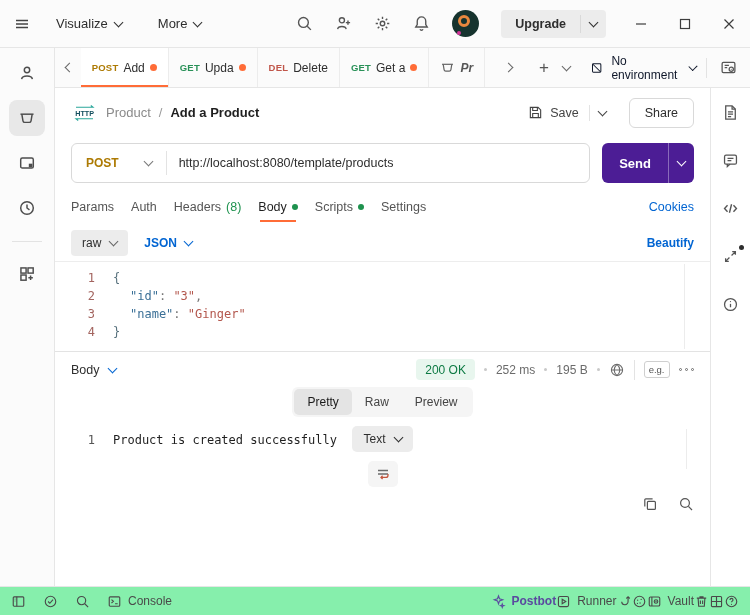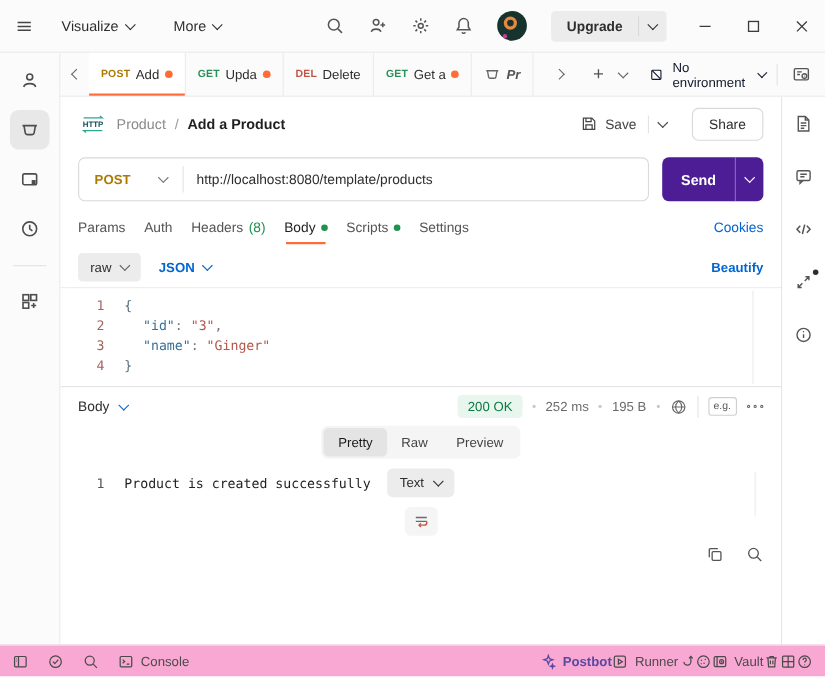--- a/index.html
+++ b/index.html
@@ -124,21 +124,21 @@
   .resp-tools { margin-left:auto; display:flex; align-items:center; gap:20px; color:#555; }
   .resp-tools .icon-btn { cursor:pointer; display:flex; }
 
   .resp-content { flex:1; position:relative; font-family:"DejaVu Sans Mono", monospace; font-size:12px; line-height:18px; padding-top:6px; }
   .resp-line { display:flex; }
   .resp-line .ln { width:40px; text-align:right; color:#555; flex:0 0 40px; }
   .resp-line .txt { padding-left:18px; color:#1f1f1f; }
   .resp-track { position:absolute; right:16px; top:4px; height:40px; width:8px; border-left:1px solid #ececec; }
 
   
-  .statusbar { position:absolute; left:0; right:0; bottom:0; height:29px; background:#f9a8d4; border-top:1px solid #e6e6e6; display:flex; align-items:center; padding:0 11px; gap:17px; color:#4a4a4a; font-size:12px; }
+  .statusbar { position:absolute; left:0; right:0; bottom:0; height:29px; background:#86efac; border-top:1px solid #e6e6e6; display:flex; align-items:center; padding:0 11px; gap:17px; color:#4a4a4a; font-size:12px; }
   .sb-item { display:flex; align-items:center; gap:6px; cursor:pointer; }
   .sb-right { margin-left:auto; display:flex; align-items:center; }
   .sb-postbot { color:#5a4a9f; font-weight:600; }
 </style>
 </head>
 <body>
 
 <div class="app">
 
   <header class="topbar">

